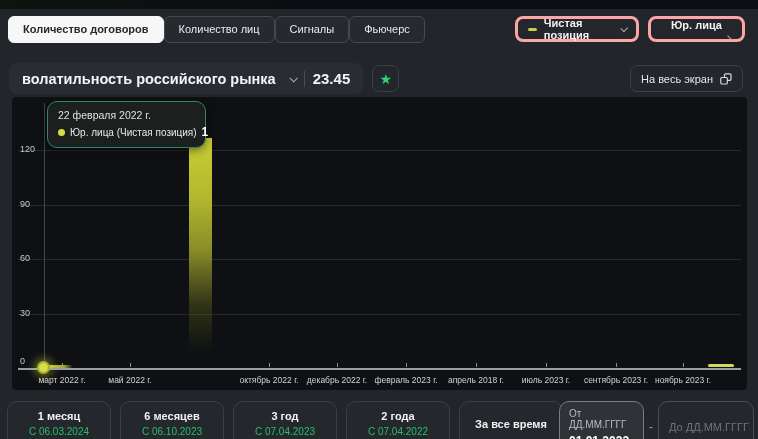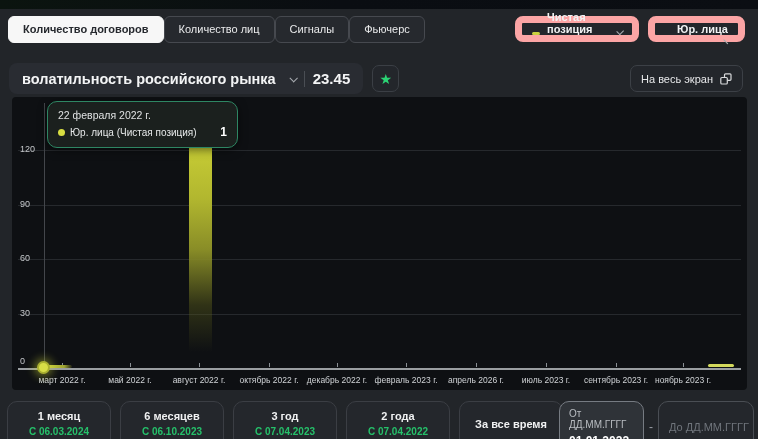--- a/index.html
+++ b/index.html
@@ -18,22 +18,22 @@
   .tabs { position:absolute; left:8px; top:16px; display:flex; }
   .tab {
     height:27px; line-height:25px; padding:0 14px; font-size:11px;
     background:#26292e; border:1px solid #46494f; border-radius:6px;
     color:#e9eaeb; white-space:nowrap; cursor:pointer;
   }
   .tab.active { background:#f7f7f7; border-color:#f7f7f7; color:#26292e; font-weight:bold; }
 
   .filters { position:absolute; right:13px; top:16px; display:flex; gap:9px; }
   .select {
-    height:26px; padding:0 10px; display:flex; align-items:flex-end; gap:7px;
-    background:#23262b; border:7px solid #fca5a5; border-radius:8px;
+    height:26px; padding:0 10px; display:flex; align-items:center; gap:7px;
+    background:#23262b; border:3px solid #fca5a5; border-radius:8px;
     font-size:11px; font-weight:bold; color:#f1f2f3; cursor:pointer;
   }
   .select .dash { width:11px; height:3px; border-radius:2px; background:#c9d13f; }
   .chev { width:6px; height:6px; border-right:1.6px solid #a7abb0; border-bottom:1.6px solid #a7abb0;
     transform:rotate(45deg) translateY(-1px); display:inline-block; margin-left:6px; }
   .select .chev { margin-left:auto; }
   .sel-pos { width:124px; }
   .sel-ent { width:97px;flex-direction:column; }
 
   
@@ -72,38 +72,38 @@
   .seg { position:absolute; height:3px; border-radius:2px; z-index:2; }
   .seg-left { left:34px; top:268px; width:26px;
     background:linear-gradient(90deg,#d0d63f,#9fa433 70%,rgba(120,124,40,.15)); }
   .seg-right { left:696px; top:267px; width:26px; background:#d3d95c; }
 
   .xtick { position:absolute; top:266px; width:80px; margin-left:-40px; text-align:center; }
   .xtick .tickmark { width:1px; height:4px; background:#8a8f94; margin:0 auto; }
   .xtick .xlab { display:block; margin-top:8px; font-size:8.5px; color:#d0d3d6; white-space:nowrap; }
 
   
-  .tooltip { position:absolute; left:35px; top:4px; width:191px; z-index:5;
+  .tooltip { position:absolute; left:35px; top:4px; width:159px; z-index:5;
     background:#1b201e; border:1px solid #2e8663; border-radius:10px; padding:7px 10px 8px 10px;
     box-shadow:0 2px 10px rgba(0,0,0,.5); }
   .tooltip .tdate { font-size:10.5px; color:#dfe1e2; }
   .tooltip .trow { display:flex; align-items:center; gap:5px; margin-top:4px; }
   .tooltip .tdot { width:7px; height:7px; border-radius:50%; background:#d8de42; flex:0 0 auto; }
   .tooltip .tname { font-size:10px; color:#e6e8e9; white-space:nowrap; }
   .tooltip .tval { margin-left:auto; font-size:12px; font-weight:bold; color:#fff; }
 
   
   .ranges { position:absolute; left:7px; top:401px; display:flex; gap:9px; }
   .range-btn {
     width:104px; height:52px; background:#24272c; border:1px solid #3b3e44; border-radius:10px;
     display:flex; flex-direction:column; align-items:center; justify-content:flex-start;
     padding-top:8px; cursor:pointer;
   }
   .range-btn .rb-title { font-size:11px; font-weight:bold; color:#f0f1f2; }
-  .range-btn .rb-sub { font-size:10px; font-weight:bold; color:#25c06a; margin-top:4px; }
+  .range-btn .rb-sub { font-size:10px; font-weight:normal; color:#25c06a; margin-top:4px; }
   .range-btn.single { justify-content:flex-start; padding-top:16px; }
 
   .dates { position:absolute; right:4px; top:401px; display:flex; align-items:center; gap:5px; }
   .date-from {
     width:85px; height:52px; background:#2f3338; border:1px solid #767b82; border-radius:10px;
     padding:6px 9px; cursor:text;
   }
   .date-from .df-label { font-size:10px; color:#b9bdc2; }
   .date-from .df-value { font-size:12px; font-weight:bold; color:#fff; margin-top:4px; }
   .date-sep { color:#9aa0a6; font-size:12px; }
@@ -176,39 +176,35 @@
   <div class="seg seg-right"></div>
 
   <div class="xtick" style="left:50px">
       <div class="tickmark"></div>
       <span class="xlab">март 2022 г.</span>
     </div>
   <div class="xtick" style="left:118px">
       <div class="tickmark"></div>
       <span class="xlab">май 2022 г.</span>
     </div>
-  <div class="xtick" style="left:187px">
-      <div class="tickmark"></div>
-      <span class="xlab">август 2022 г.</span>
-    </div>
   <div class="xtick" style="left:257px">
       <div class="tickmark"></div>
       <span class="xlab">октябрь 2022 г.</span>
     </div>
   <div class="xtick" style="left:325px">
       <div class="tickmark"></div>
       <span class="xlab">декабрь 2022 г.</span>
     </div>
   <div class="xtick" style="left:394px">
       <div class="tickmark"></div>
       <span class="xlab">февраль 2023 г.</span>
     </div>
   <div class="xtick" style="left:464px">
       <div class="tickmark"></div>
-      <span class="xlab">апрель 2026 г.</span>
+      <span class="xlab">апрель 2018 г.</span>
     </div>
   <div class="xtick" style="left:534px">
       <div class="tickmark"></div>
       <span class="xlab">июль 2023 г.</span>
     </div>
   <div class="xtick" style="left:604px">
       <div class="tickmark"></div>
       <span class="xlab">сентябрь 2023 г.</span>
     </div>
   <div class="xtick" style="left:671px">

